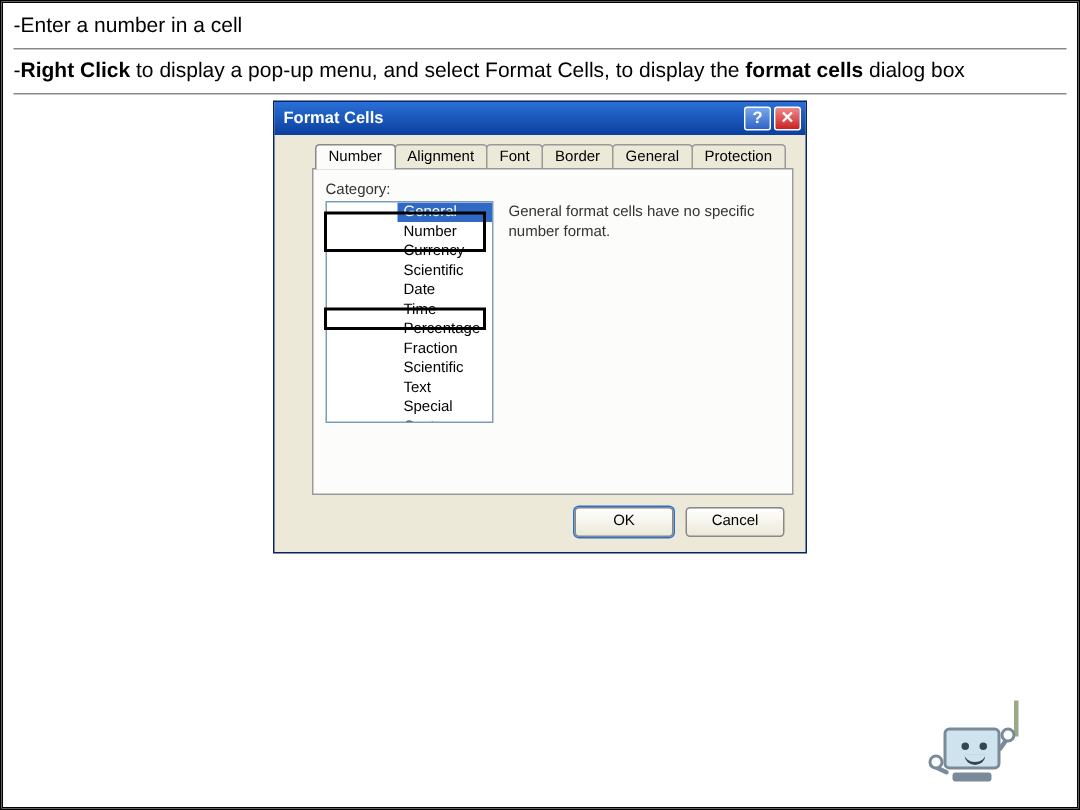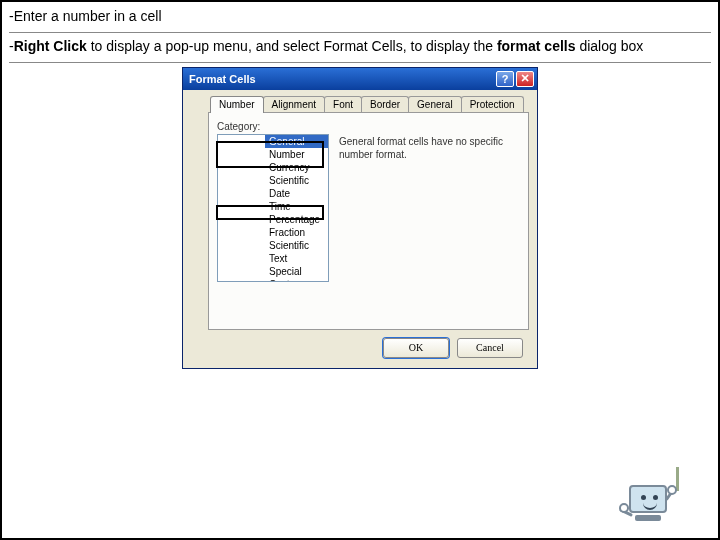--- a/index.html
+++ b/index.html
@@ -127,21 +127,21 @@
   }
   .dlg-buttons {
     display:flex; justify-content:flex-end; gap:8px;
     padding: 8px 6px 2px 0;
   }
   .dlg-btn {
     width: 66px; height:20px;
     background: linear-gradient(to bottom,#fff,#ece9d8);
     border:1px solid #888; border-radius:3px;
     font-size:10px;
-    display:flex; align-items:center; justify-content:center;font-family:Liberation Serif, serif;
+    display:flex; align-items:center; justify-content:center;
   }
   .dlg-btn.def { box-shadow: 0 0 0 1px #2a6fd6; }
   .next-card {
     position:absolute;
     right: 28px;
     bottom: 14px;
     width: 88px;
   }
   .next-sign {
     border:1px solid #888;

